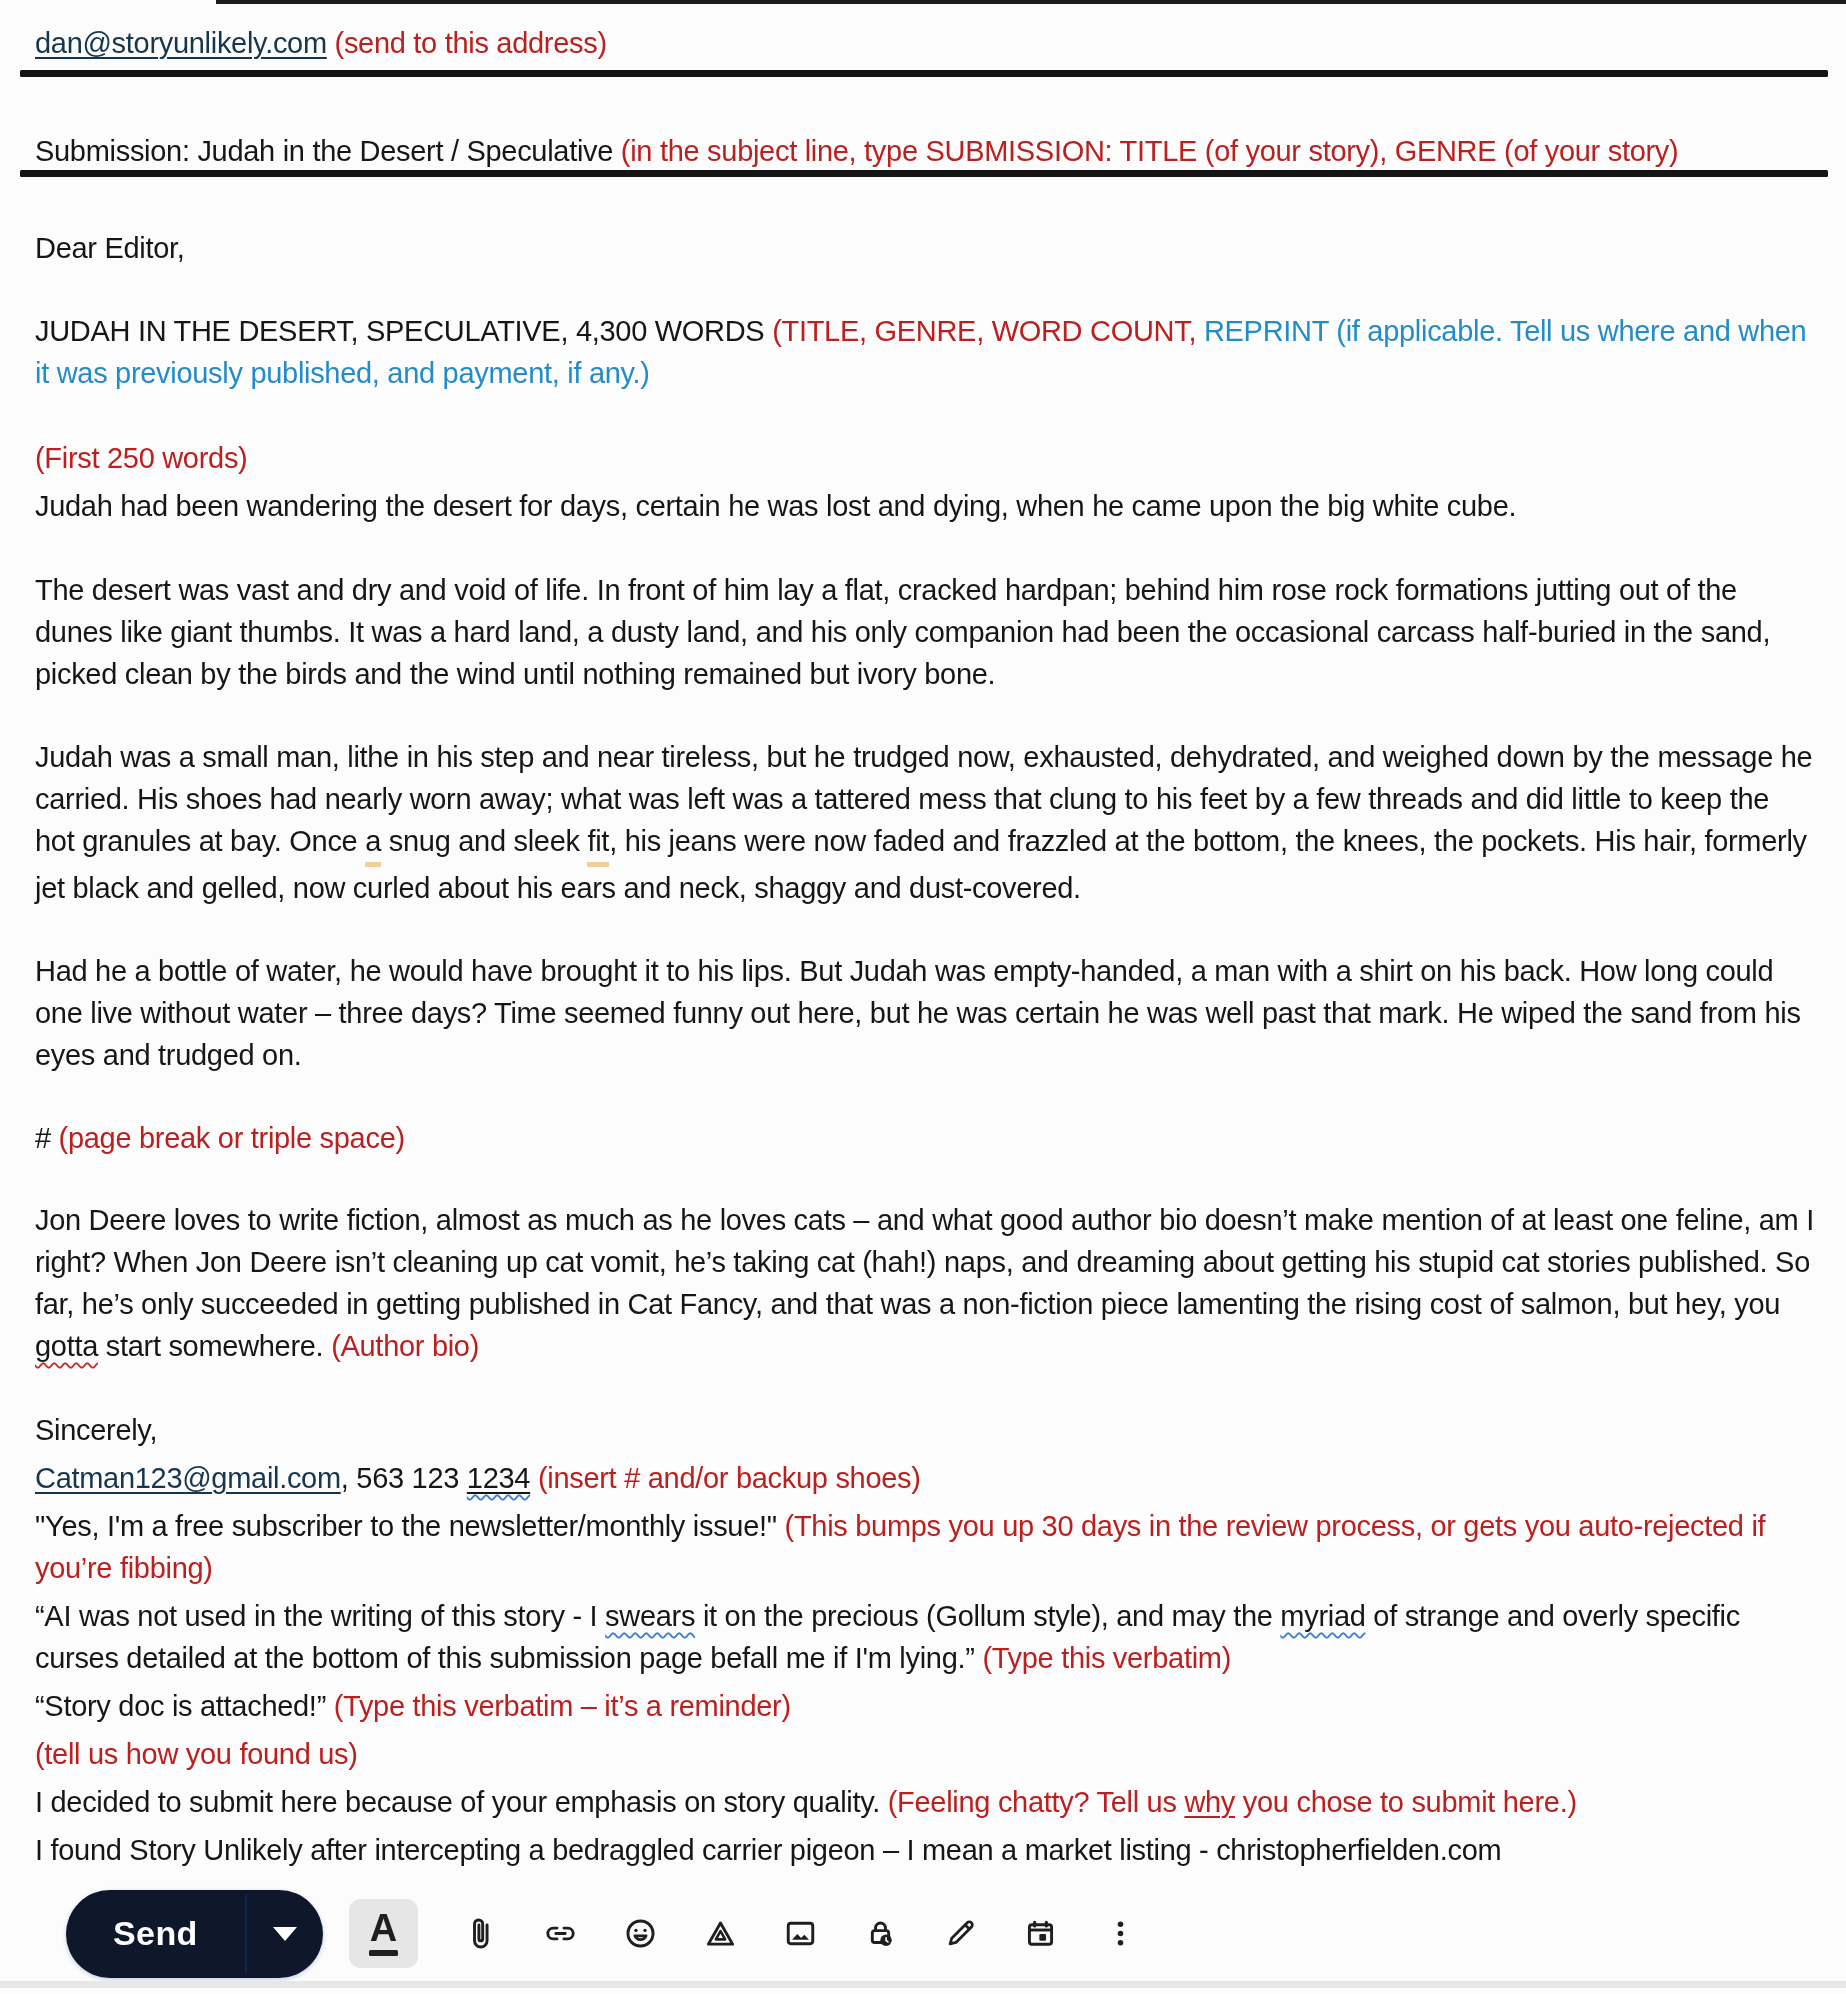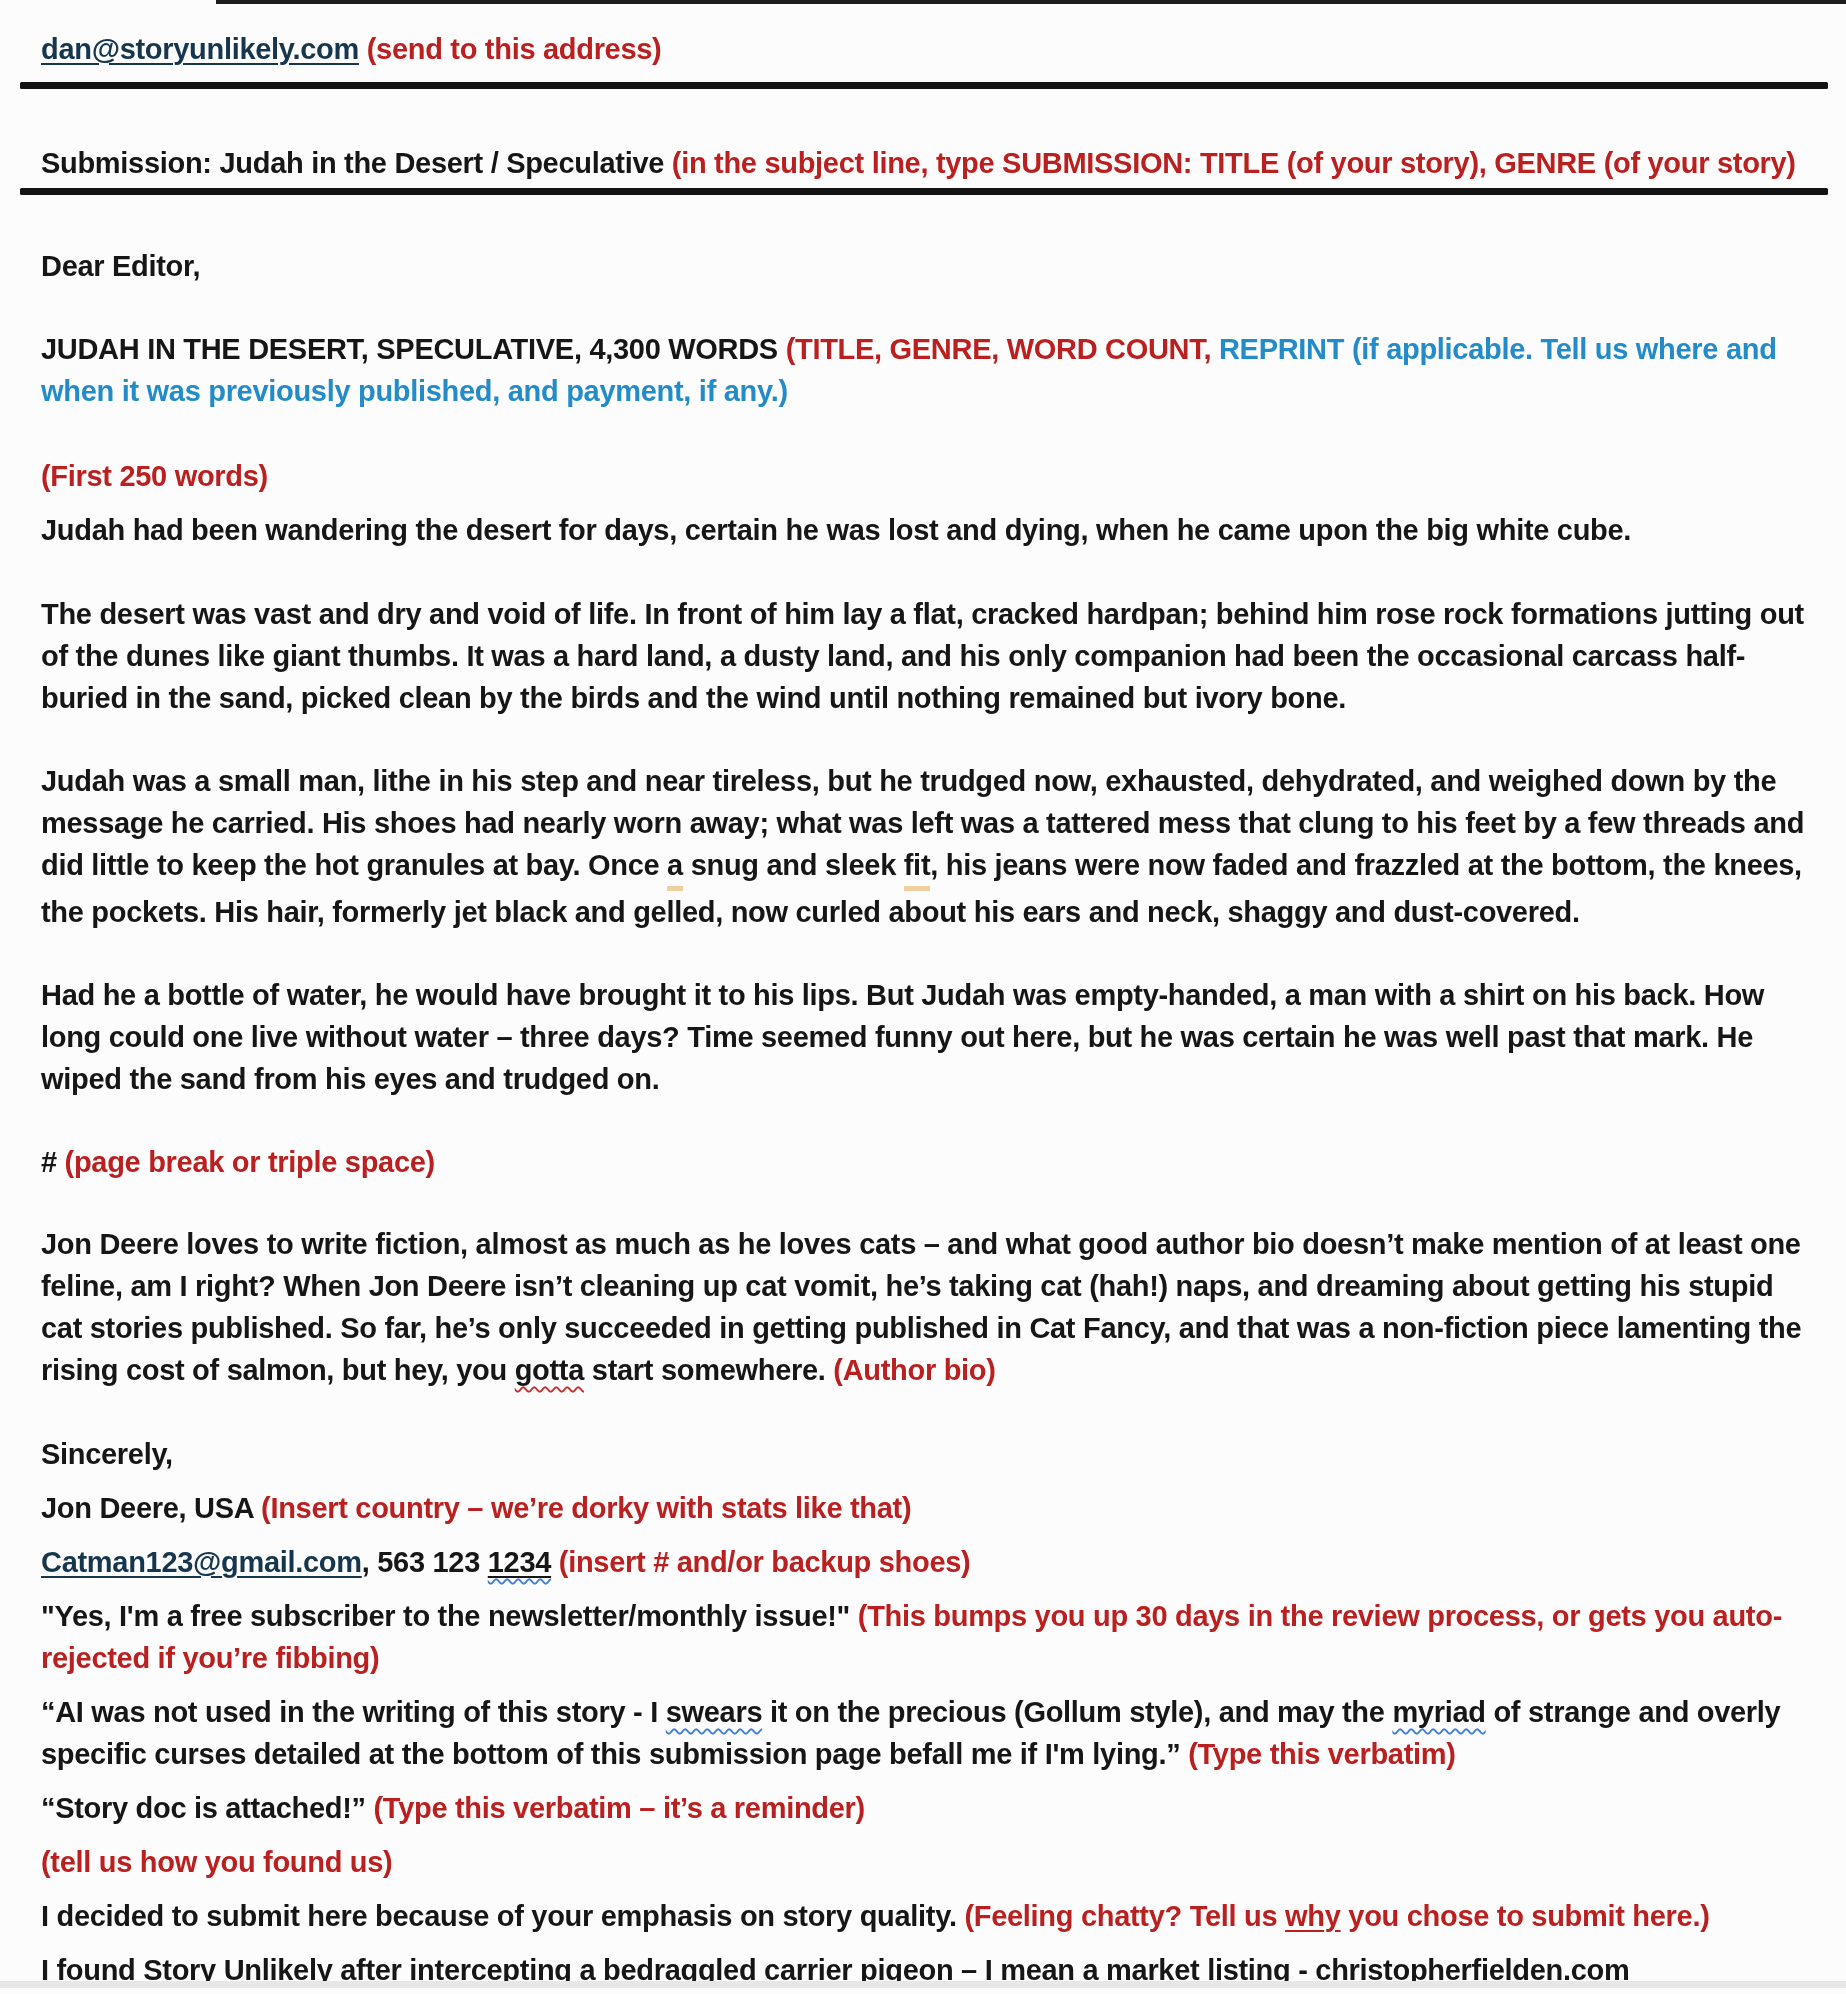--- a/index.html
+++ b/index.html
@@ -1,21 +1,21 @@
 <!DOCTYPE html>
 <html style="font-size:11.7px"><head>
 <meta charset="utf-8">
 <style>
   html,body{margin:0;padding:0;background:#fff;}
   .screen{position:relative;width:1847px;height:1995px;background:#fcfcfc;overflow:hidden;
           font-family:"Liberation Sans","DejaVu Sans",sans-serif;color:#161616;}
   .top-line{position:absolute;top:0;left:216px;right:0;height:3.7px;background:#1d1d1d;}
   .bottom-bar{position:absolute;left:0;right:0;bottom:7.3px;height:6.6px;background:#e7e7e7;}
   .doc{position:relative;padding:16px 26px 0 29px;font-size:29px;line-height:42px;letter-spacing:-0.3px;}
-  .doc p{margin:12px;font-weight:bold;}
+  .doc p{margin:6px;}
   .divider{height:6.6px;background:#141414;border:none;margin:0 -7.3px 0 -8.8px;border-radius:1.5px;}
   .red{color:#bb2020;}
   .blue{color:#238cc8;}
   .black{color:#161616;}
   .email-link{color:#16364e;text-decoration:underline;text-decoration-thickness:2.2px;text-underline-offset:4.4px;cursor:pointer;}
   .u{text-decoration:underline;text-decoration-thickness:2.2px;text-underline-offset:4.4px;}
   .sq-red{text-decoration:underline wavy #c43030 2.2px;text-underline-offset:5.9px;text-decoration-skip-ink:none;}
   .sq-blue{text-decoration:underline wavy #3f7fd6 2.2px;text-underline-offset:5.9px;text-decoration-skip-ink:none;}
   .mark-tan{display:inline-block;border-bottom:5.1px solid #efcf9d;}
   
@@ -94,23 +94,20 @@
     </p>
 
     <p class="m55">
       <span>Jon Deere loves to write fiction, almost as much as he loves cats – and what good author bio doesn’t make mention of at least one feline, am I right? When Jon Deere isn’t cleaning up cat vomit, he’s taking cat (hah!) naps, and dreaming about getting his stupid cat stories published. So far, he’s only succeeded in getting published in Cat Fancy, and that was a non-fiction piece lamenting the rising cost of salmon, but hey, you </span><span class="sq-red">gotta</span><span> start somewhere. </span><span class="red">(Author bio)</span>
     </p>
 
     <p class="m57">
       <span>Sincerely,</span>
     </p>
 
-    <p>
-      <span class="black">Jon Deere, USA </span><span class="red">(Insert country – we’re dorky with stats like that)</span>
-    </p>
 
     <p>
       <span class="email-link">Catman123@gmail.com</span><span class="black">, 563 123 </span><span class="u"><span class="sq-blue">1234</span></span><span>  </span><span class="red">(insert # and/or backup shoes)</span>
     </p>
 
     <p>
       <span class="black">"Yes, I'm a free subscriber to the newsletter/monthly issue!" </span><span class="red">(This bumps you up 30 days in the review process, or gets you auto-rejected if you’re fibbing)</span>
     </p>
 
     <p>

